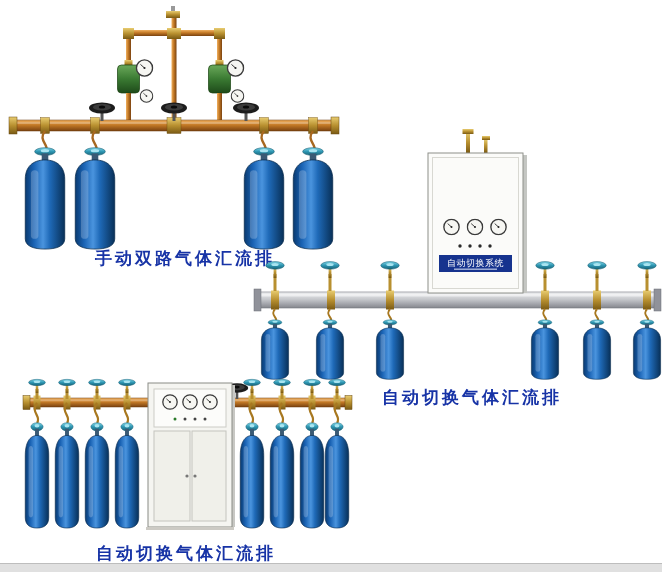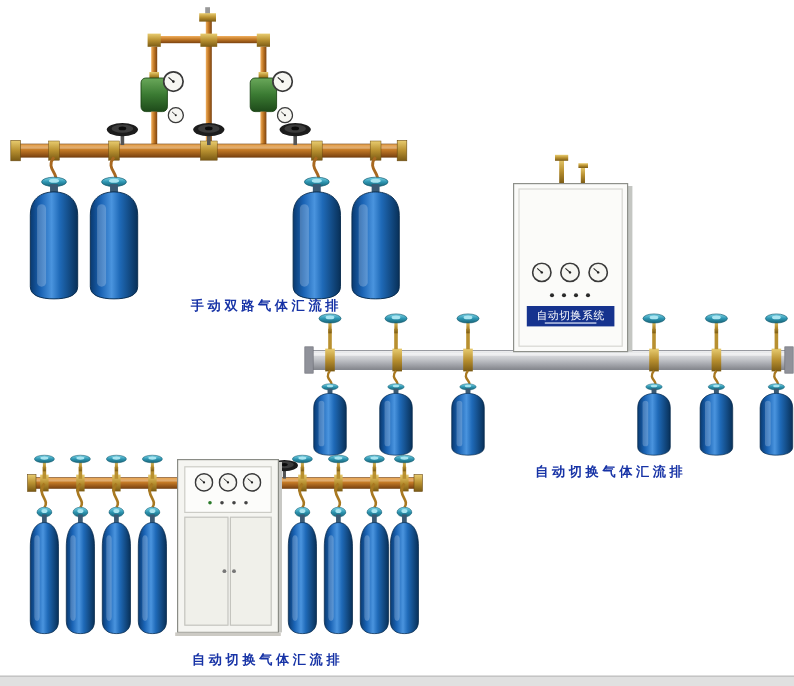--- a/index.html
+++ b/index.html
@@ -2,21 +2,21 @@
 <html><head>
 <meta charset="utf-8">
 <style>
   html,body{margin:0;padding:0;background:#ffffff;font-family:"DejaVu Sans","Liberation Sans",sans-serif;}
   .stage{position:relative;width:662px;height:572px;background:#ffffff;overflow:hidden;margin:0;}
   .fig{position:absolute;margin:0;padding:0;text-decoration:underline;}
   .fig svg{display:block;}
   .fig1{left:8px;top:5px;width:335px;height:245px;}
   .fig2{left:253px;top:126px;width:409px;height:262px;}
   .fig3{left:15px;top:372px;width:345px;height:175px;}
-  .caption{position:absolute;text-align:right;font-weight:bold;font-size:11px;letter-spacing:3px;color:#1733a6;white-space:nowrap;}
+  .caption{position:absolute;text-align:center;font-weight:bold;font-size:17px;letter-spacing:3px;color:#1733a6;white-space:nowrap;}
   .cap1{left:85px;top:247px;width:200px;}
   .cap2{left:372px;top:386px;width:200px;}
   .cap3{left:86px;top:542px;width:200px;}
   .bottom-strip{position:absolute;left:0;top:563px;width:662px;height:9px;background:#e0e0e0;border-top:1px solid #bdbdbd;}
 </style>
 </head>
 <body>
 
 <div class="stage">
 

